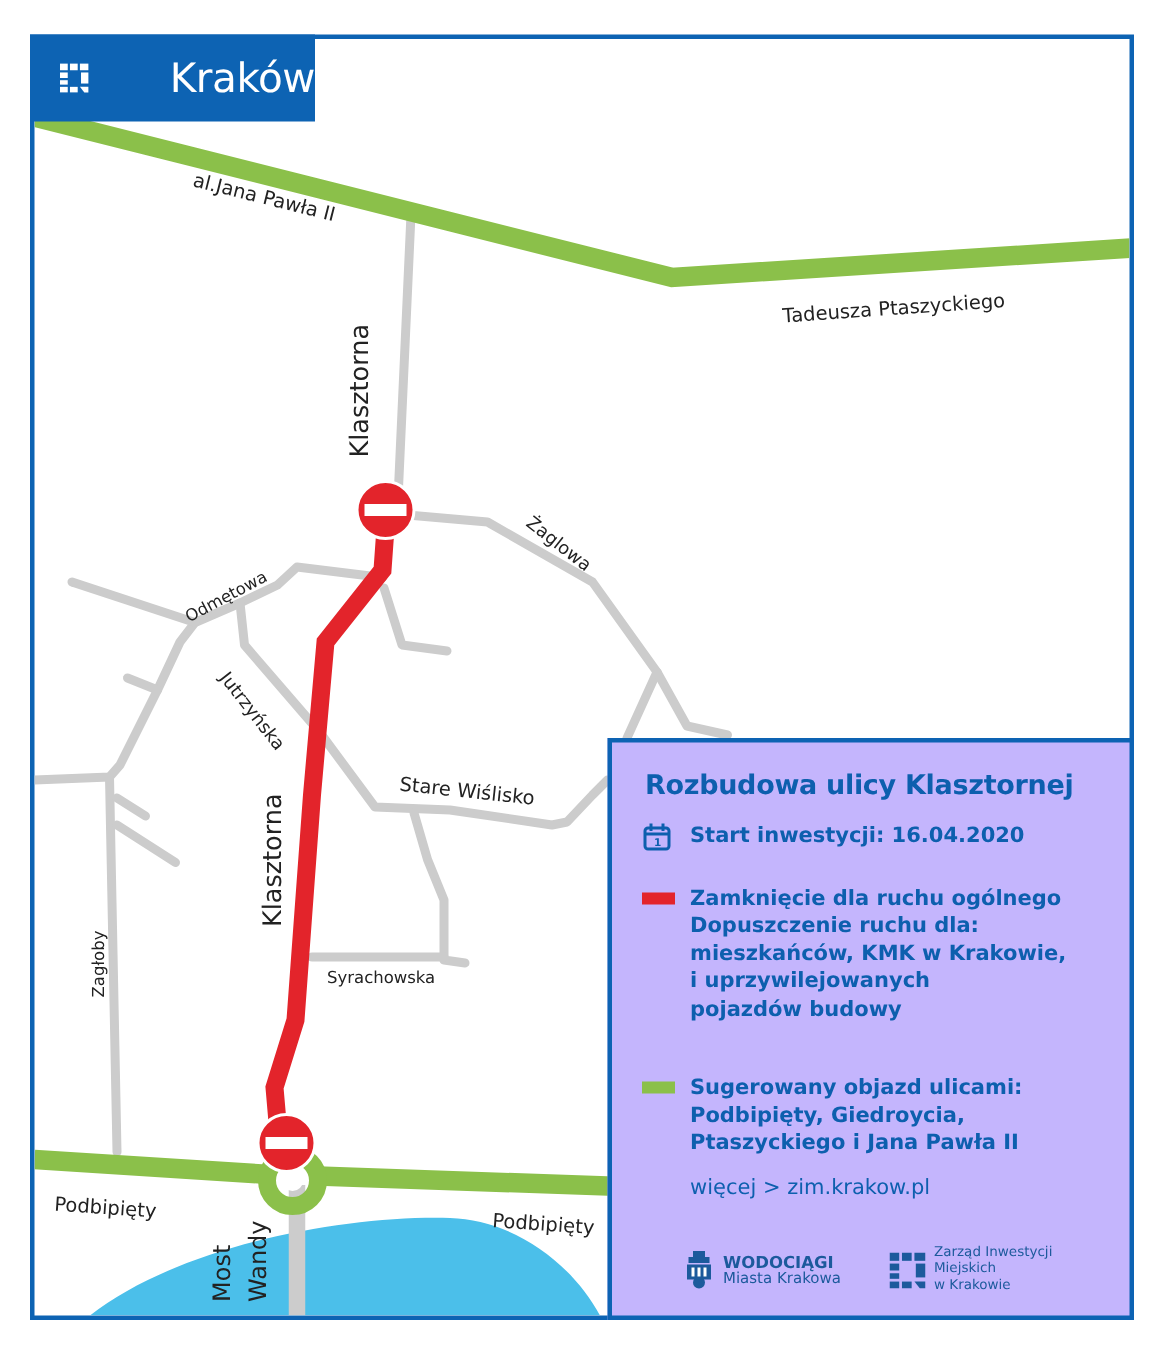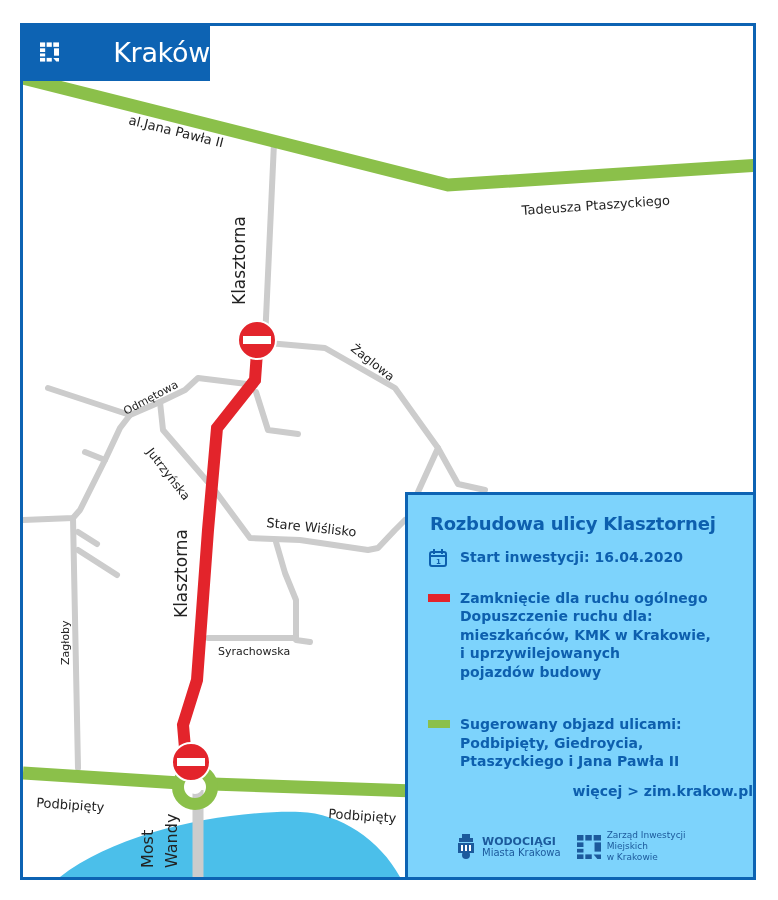--- a/index.html
+++ b/index.html
@@ -3,31 +3,31 @@
   <meta charset="utf-8">
   <style>
     html, body { margin: 0; padding: 0; background: #ffffff; }
     body { width: 778px; height: 900px; position: relative; overflow: hidden; font-family: "DejaVu Sans", sans-serif; }
     #map-frame { position: absolute; left: 20px; top: 23px; width: 736px; height: 857px; box-sizing: border-box; border: 3px solid #0d63b3; background: #fff; overflow: hidden; }
     #map-svg { position: absolute; left: 0; top: 0; }
     #logo { position: absolute; left: 20px; top: 23px; width: 190px; height: 58px; background: #0d63b3; display: flex; align-items: center; padding-left: 20px; box-sizing: border-box; gap: 44px; }
     #logo .logo-mark { width: 26px; height: 26px; margin-right: 10px; }
     #logo .logo-text { color: #fff; font-family: "DejaVu Sans", sans-serif; font-size: 27px; letter-spacing: -0.3px; }
     .street-label { font-family: "DejaVu Sans", sans-serif; fill: #222; }
-    #info-box { position: absolute; left: 405px; top: 492px; width: 351px; height: 388px; box-sizing: border-box; border: 3px solid #0d63b3; background: #7dd3fc; padding: 18px 0 0 20px; color: #0d5fae; font-family: "DejaVu Sans", sans-serif; }
+    #info-box { position: absolute; left: 405px; top: 492px; width: 351px; height: 388px; box-sizing: border-box; border: 3px solid #0d63b3; background: #c4b5fd; padding: 18px 0 0 20px; color: #0d5fae; font-family: "DejaVu Sans", sans-serif; }
     #info-box .title { font-size: 18px; font-weight: bold; margin: 0 0 14px 2px; white-space: nowrap; letter-spacing: -0.2px; }
     .info-row { display: flex; align-items: flex-start; font-weight: bold; font-size: 14px; line-height: 18.5px; }
     .info-row .marker { width: 22px; flex: 0 0 22px; margin-right: 10px; }
     .info-row .lines { display: flex; flex-direction: column; }
     .swatch { display: block; width: 22px; height: 8px; margin-top: 5px; }
     .row-start { margin-bottom: 16px; }
     .row-closure { margin-bottom: 34px; }
     .row-detour { margin-bottom: 12px; }
-    .more-link { font-weight: bold; font-size: 14px; margin-left: 32px; text-align: right; }
-    .partners { position: absolute; left: 48px; bottom: 14px; display: flex; align-items: center; gap: 16px; }
+    .more-link { font-weight: normal; font-size: 14px; margin-left: 32px; }
+    .partners { position: absolute; left: 48px; bottom: 14px; display: flex; align-items: center; gap: 32px; }
     .partner { display: flex; align-items: center; gap: 6px; }
     .partner-text { display: flex; flex-direction: column; line-height: 11px; }
     .wod-name { font-size: 11px; font-weight: bold; color: #1c5a9c; }
     .wod-sub { font-size: 10px; color: #1c5a9c; }
     .zim-line { font-size: 9px; font-weight: normal; color: #1c5a9c; }
   </style>
 </head>
 <body>
 
 <div id="map-frame">

